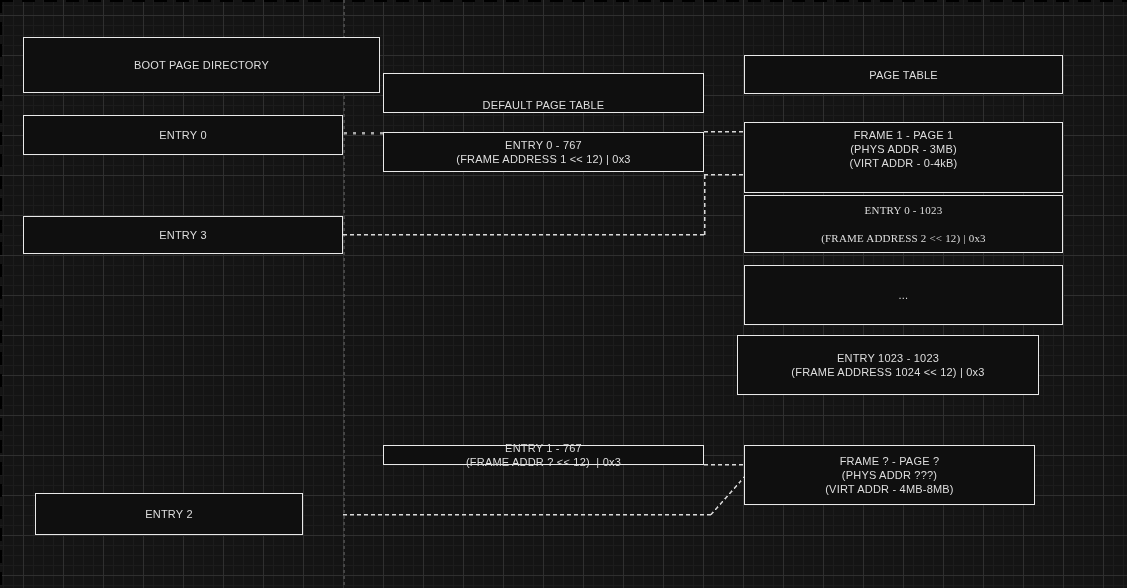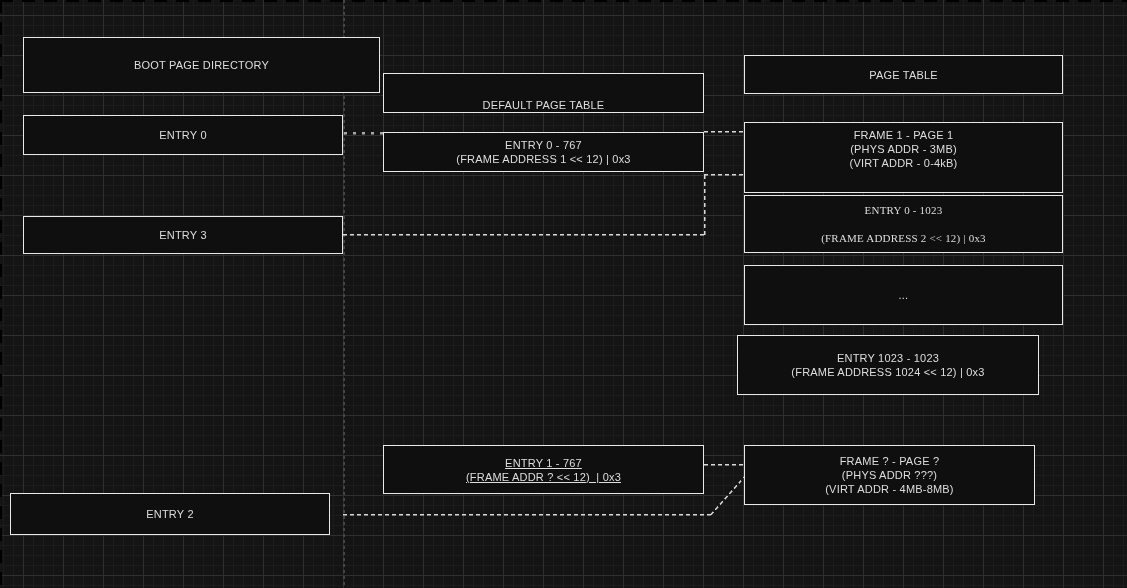--- a/index.html
+++ b/index.html
@@ -127,32 +127,32 @@
 
   <div class="node" style="left:23px; top:37px; width:357px; height:56px;">
     <div class="line">BOOT PAGE DIRECTORY</div>
   </div>
   <div class="node" style="left:23px; top:115px; width:320px; height:40px;">
     <div class="line">ENTRY 0</div>
   </div>
   <div class="node" style="left:23px; top:216px; width:320px; height:38px;">
     <div class="line">ENTRY 3</div>
   </div>
-  <div class="node" style="left:10px; top:493px; width:320px; height:42px;text-align:center;">
+  <div class="node" style="left:35px; top:493px; width:268px; height:42px;text-align:center;">
     <div class="line">ENTRY 2</div>
   </div>
 
   <div class="node" style="left:383px; top:73px; width:321px; height:40px;justify-content:flex-end;">
     <div class="line">DEFAULT PAGE TABLE</div>
   </div>
   <div class="node" style="left:383px; top:132px; width:321px; height:40px;">
     <div class="line">ENTRY 0 - 767</div>
     <div class="line">(FRAME ADDRESS 1 &lt;&lt; 12) | 0x3</div>
   </div>
-  <div class="node" style="left:383px; top:445px; width:321px; height:49px;text-decoration:underline;">
+  <div class="node" style="left:383px; top:445px; width:321px; height:20px;">
     <div class="line">ENTRY 1 - 767</div>
     <div class="line">(FRAME ADDR ? &lt;&lt; 12)  | 0x3</div>
   </div>
 
   <div class="node" style="left:744px; top:55px; width:319px; height:39px;">
     <div class="line">PAGE TABLE</div>
   </div>
   <div class="node text-top" style="left:744px; top:115px; width:319px; height:71px;">
     <div class="line">FRAME 1 - PAGE 1</div>
     <div class="line">(PHYS ADDR - 3MB)</div>

